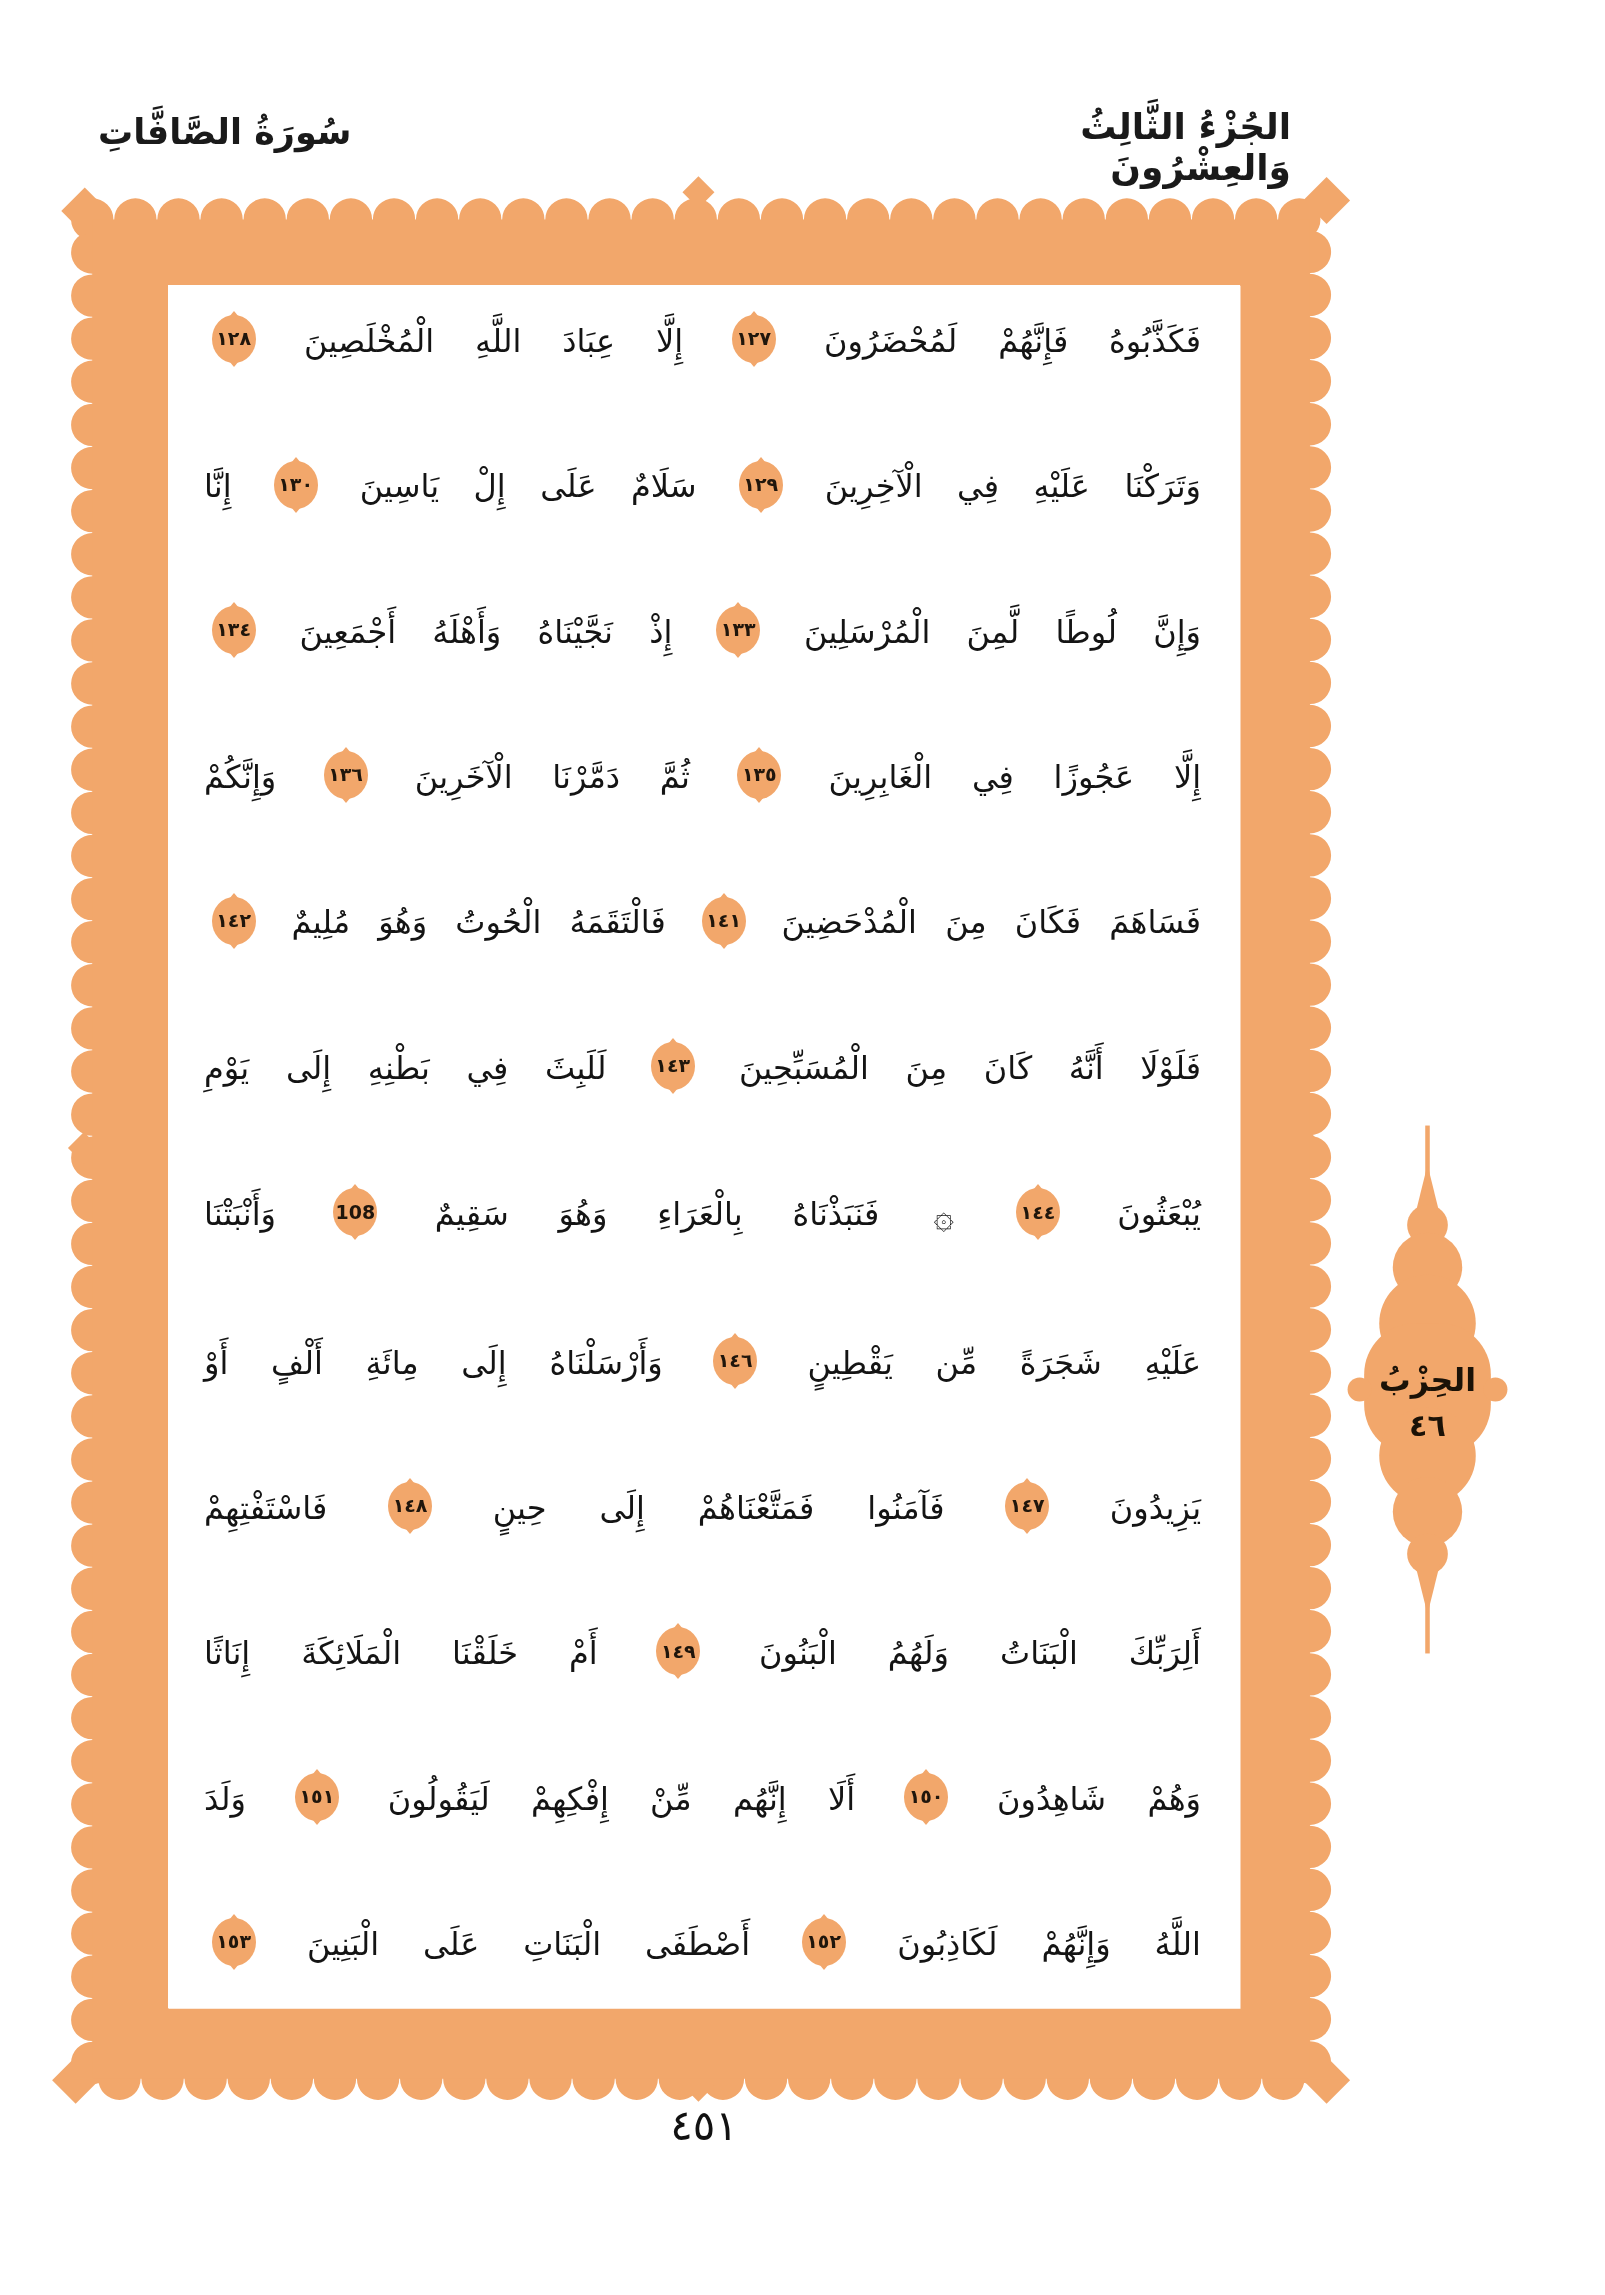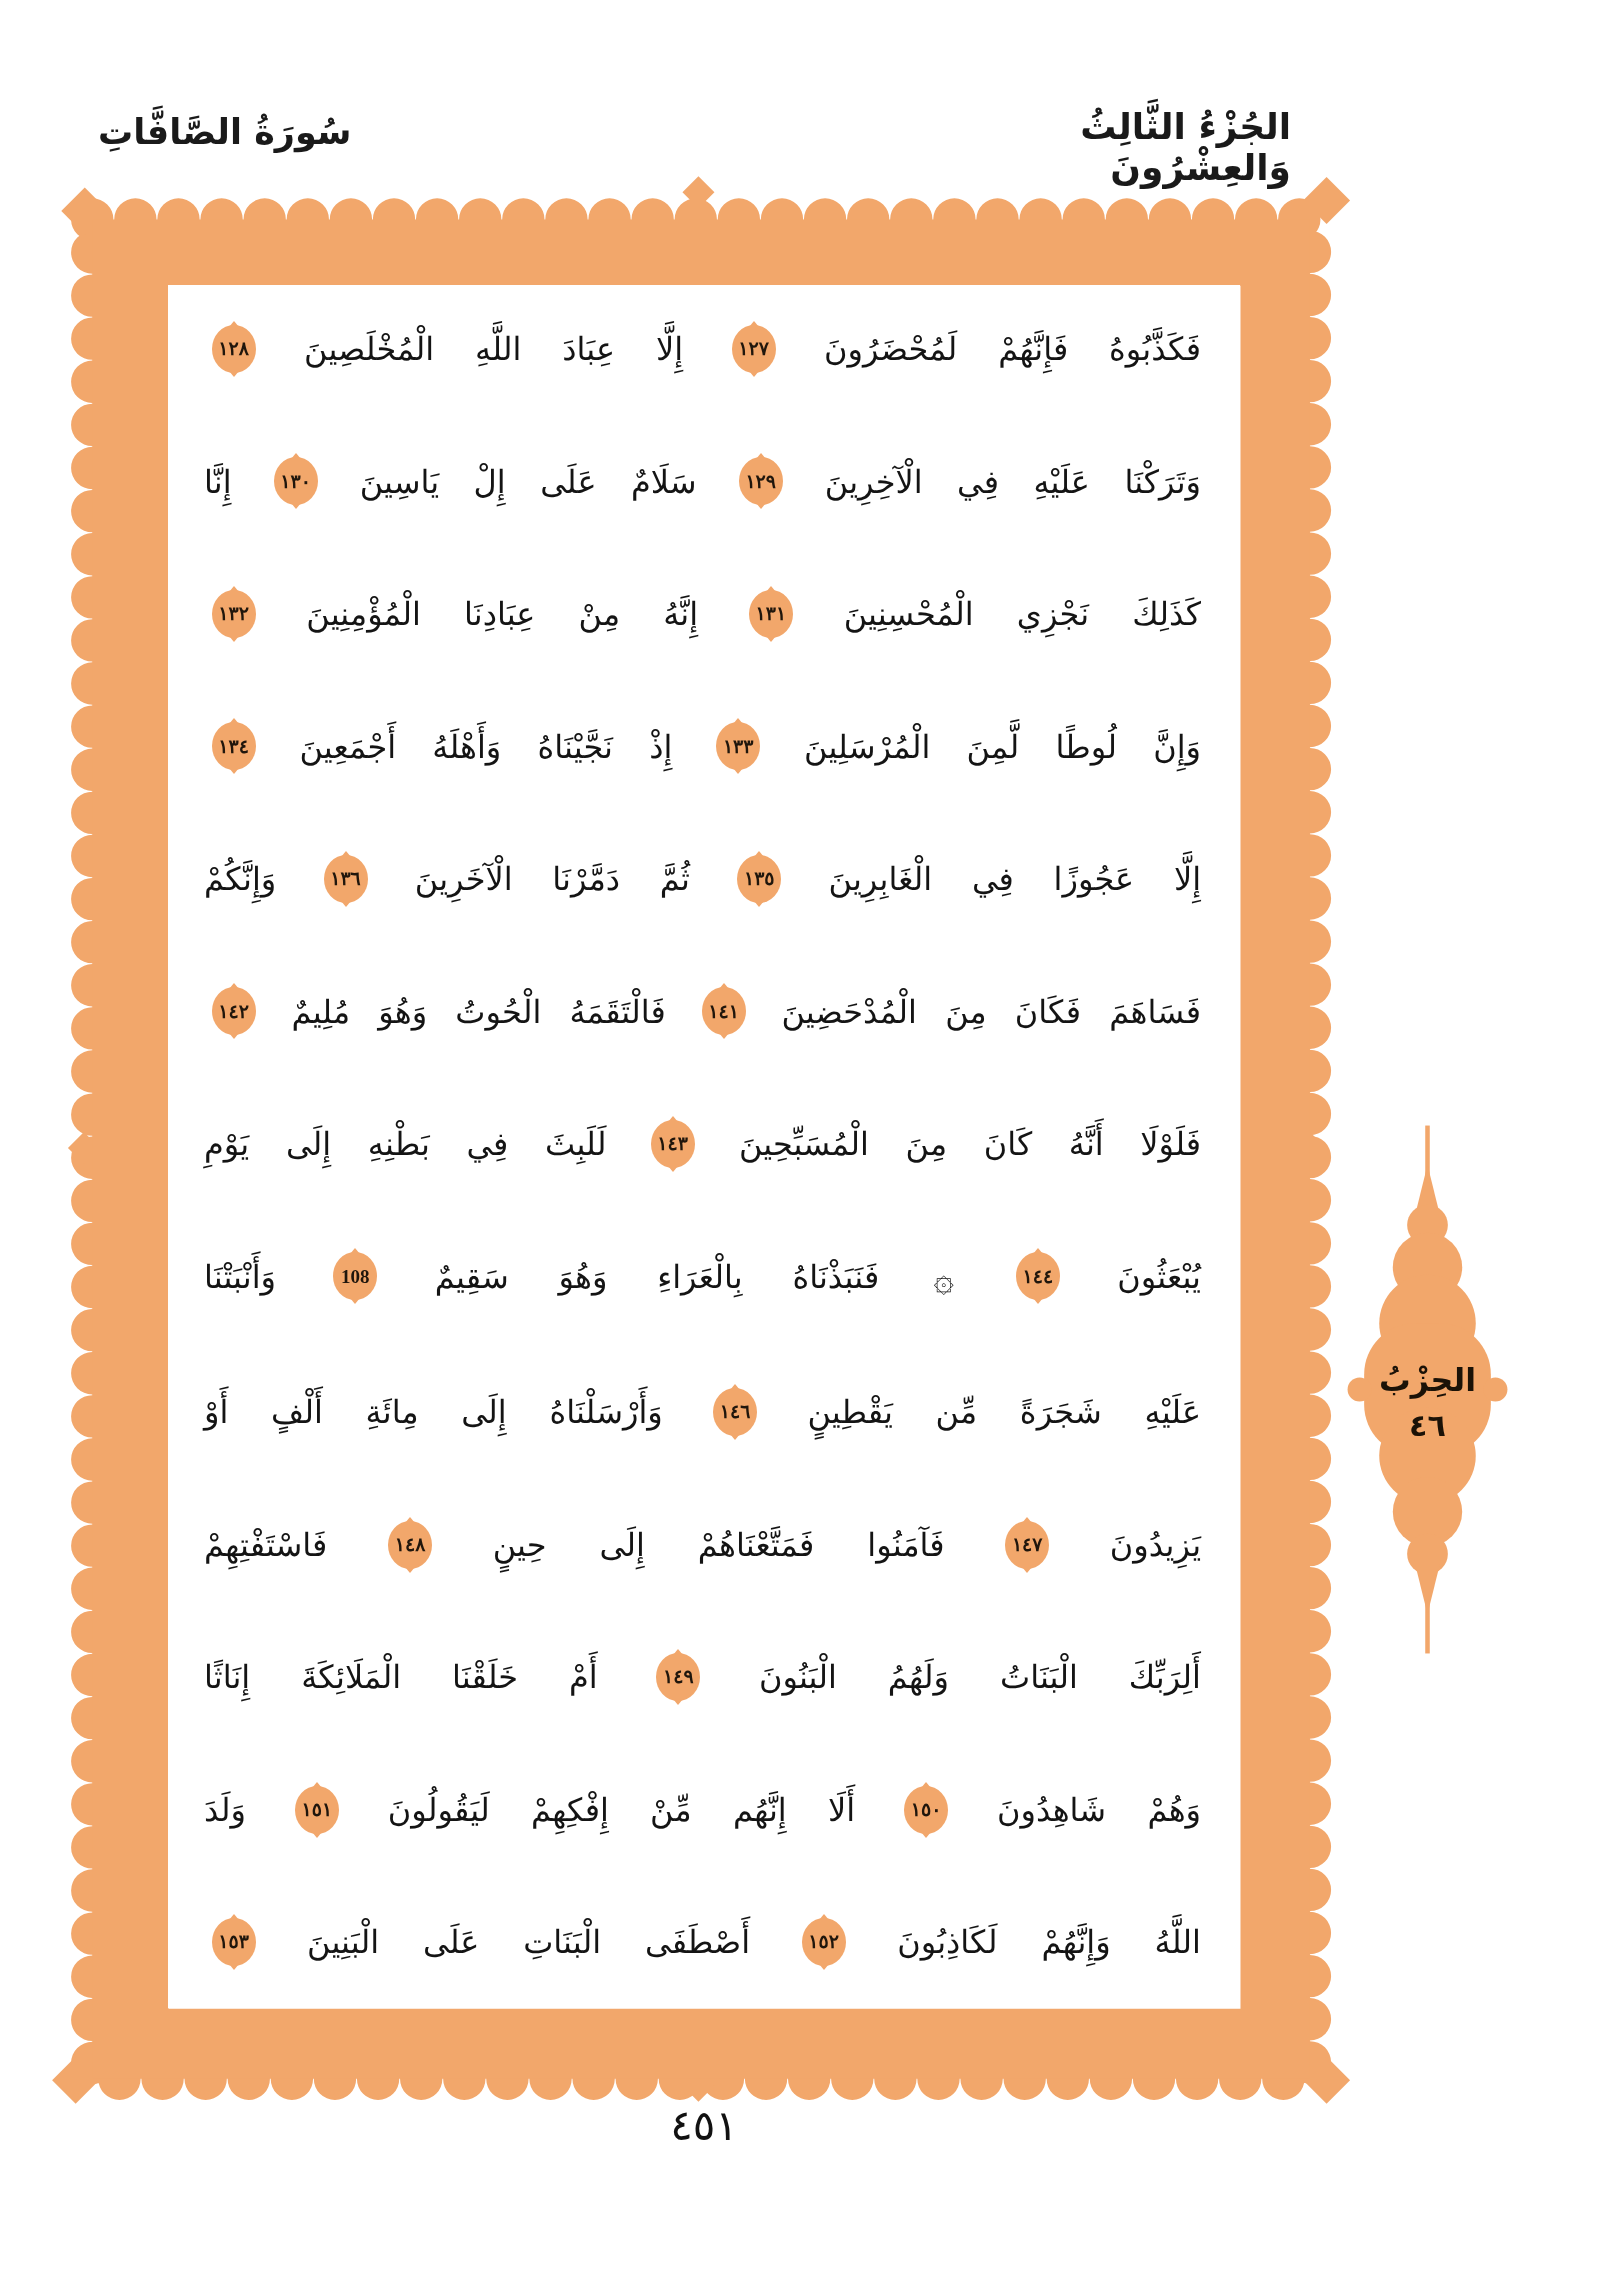--- a/index.html
+++ b/index.html
@@ -30,22 +30,22 @@
     width:1276px; height:1910px;
     overflow:visible;
   }
 
   
   .text-area{
     position:absolute; left:168px; top:285px;
     width:1072px; height:1723px;
     background:#ffffff;
     box-sizing:border-box;
-    padding:40px 39px 38px 36px;
-    display:flex; flex-direction:column; justify-content:space-between;font-family:Liberation Serif, serif;
+    padding:32px 39px 38px 36px;
+    display:flex; flex-direction:column; justify-content:space-between;
   }
   .qline{
     direction:rtl; unicode-bidi:embed;
     text-align:justify; text-align-last:justify;
     font-size:32px; line-height:1.55;
     color:#141414;
     white-space:normal;
   }
   .ayah-badge{
     display:inline-flex; align-items:center; justify-content:center;
@@ -108,21 +108,20 @@
       <rect x="6" y="1250" width="30" height="30" transform="rotate(45 21 1265)"></rect>
       <rect x="1630" y="1250" width="30" height="30" transform="rotate(45 1645 1265)"></rect>
     </g>
 
     <path d="M32,35 H1645 V2498 H32 Z M133,123 V2405 H1553 V123 Z" fill="#F2A76B" fill-rule="evenodd"></path>
   </svg>
 
   <div class="text-area">
       <div class="qline"><span>فَكَذَّبُوهُ فَإِنَّهُمْ لَمُحْضَرُونَ</span> <span class="ayah-badge">١٢٧</span> <span>إِلَّا عِبَادَ اللَّهِ الْمُخْلَصِينَ</span> <span class="ayah-badge">١٢٨</span></div>
       <div class="qline"><span>وَتَرَكْنَا عَلَيْهِ فِي الْآخِرِينَ</span> <span class="ayah-badge">١٢٩</span> <span>سَلَامٌ عَلَى إِلْ يَاسِينَ</span> <span class="ayah-badge">١٣٠</span> <span>إِنَّا</span></div>
-      <div class="qline"><span>كَذَلِكَ نَجْزِي الْمُحْسِنِينَ</span> <span class="ayah-badge">١٣١</span> <span>إِنَّهُ مِنْ عِبَادِنَا الْمُؤْمِنِينَ</span> <span class="ayah-badge">١٣٢</span></div>
       <div class="qline"><span>وَإِنَّ لُوطًا لَّمِنَ الْمُرْسَلِينَ</span> <span class="ayah-badge">١٣٣</span> <span>إِذْ نَجَّيْنَاهُ وَأَهْلَهُ أَجْمَعِينَ</span> <span class="ayah-badge">١٣٤</span></div>
       <div class="qline"><span>إِلَّا عَجُوزًا فِي الْغَابِرِينَ</span> <span class="ayah-badge">١٣٥</span> <span>ثُمَّ دَمَّرْنَا الْآخَرِينَ</span> <span class="ayah-badge">١٣٦</span> <span>وَإِنَّكُمْ</span></div>
       <div class="qline"><span>فَسَاهَمَ فَكَانَ مِنَ الْمُدْحَضِينَ</span> <span class="ayah-badge">١٤١</span> <span>فَالْتَقَمَهُ الْحُوتُ وَهُوَ مُلِيمٌ</span> <span class="ayah-badge">١٤٢</span></div>
       <div class="qline"><span>فَلَوْلَا أَنَّهُ كَانَ مِنَ الْمُسَبِّحِينَ</span> <span class="ayah-badge">١٤٣</span> <span>لَلَبِثَ فِي بَطْنِهِ إِلَى يَوْمِ</span></div>
       <div class="qline"><span>يُبْعَثُونَ</span> <span class="ayah-badge">١٤٤</span> <span class="rub-marker">۞</span> <span>فَنَبَذْنَاهُ بِالْعَرَاءِ وَهُوَ سَقِيمٌ</span> <span class="ayah-badge">108</span> <span>وَأَنْبَتْنَا</span></div>
       <div class="qline"><span>عَلَيْهِ شَجَرَةً مِّن يَقْطِينٍ</span> <span class="ayah-badge">١٤٦</span> <span>وَأَرْسَلْنَاهُ إِلَى مِائَةِ أَلْفٍ أَوْ</span></div>
       <div class="qline"><span>يَزِيدُونَ</span> <span class="ayah-badge">١٤٧</span> <span>فَآمَنُوا فَمَتَّعْنَاهُمْ إِلَى حِينٍ</span> <span class="ayah-badge">١٤٨</span> <span>فَاسْتَفْتِهِمْ</span></div>
       <div class="qline"><span>أَلِرَبِّكَ الْبَنَاتُ وَلَهُمُ الْبَنُونَ</span> <span class="ayah-badge">١٤٩</span> <span>أَمْ خَلَقْنَا الْمَلَائِكَةَ إِنَاثًا</span></div>
       <div class="qline"><span>وَهُمْ شَاهِدُونَ</span> <span class="ayah-badge">١٥٠</span> <span>أَلَا إِنَّهُم مِّنْ إِفْكِهِمْ لَيَقُولُونَ</span> <span class="ayah-badge">١٥١</span> <span>وَلَدَ</span></div>
       <div class="qline"><span>اللَّهُ وَإِنَّهُمْ لَكَاذِبُونَ</span> <span class="ayah-badge">١٥٢</span> <span>أَصْطَفَى الْبَنَاتِ عَلَى الْبَنِينَ</span> <span class="ayah-badge">١٥٣</span></div>

